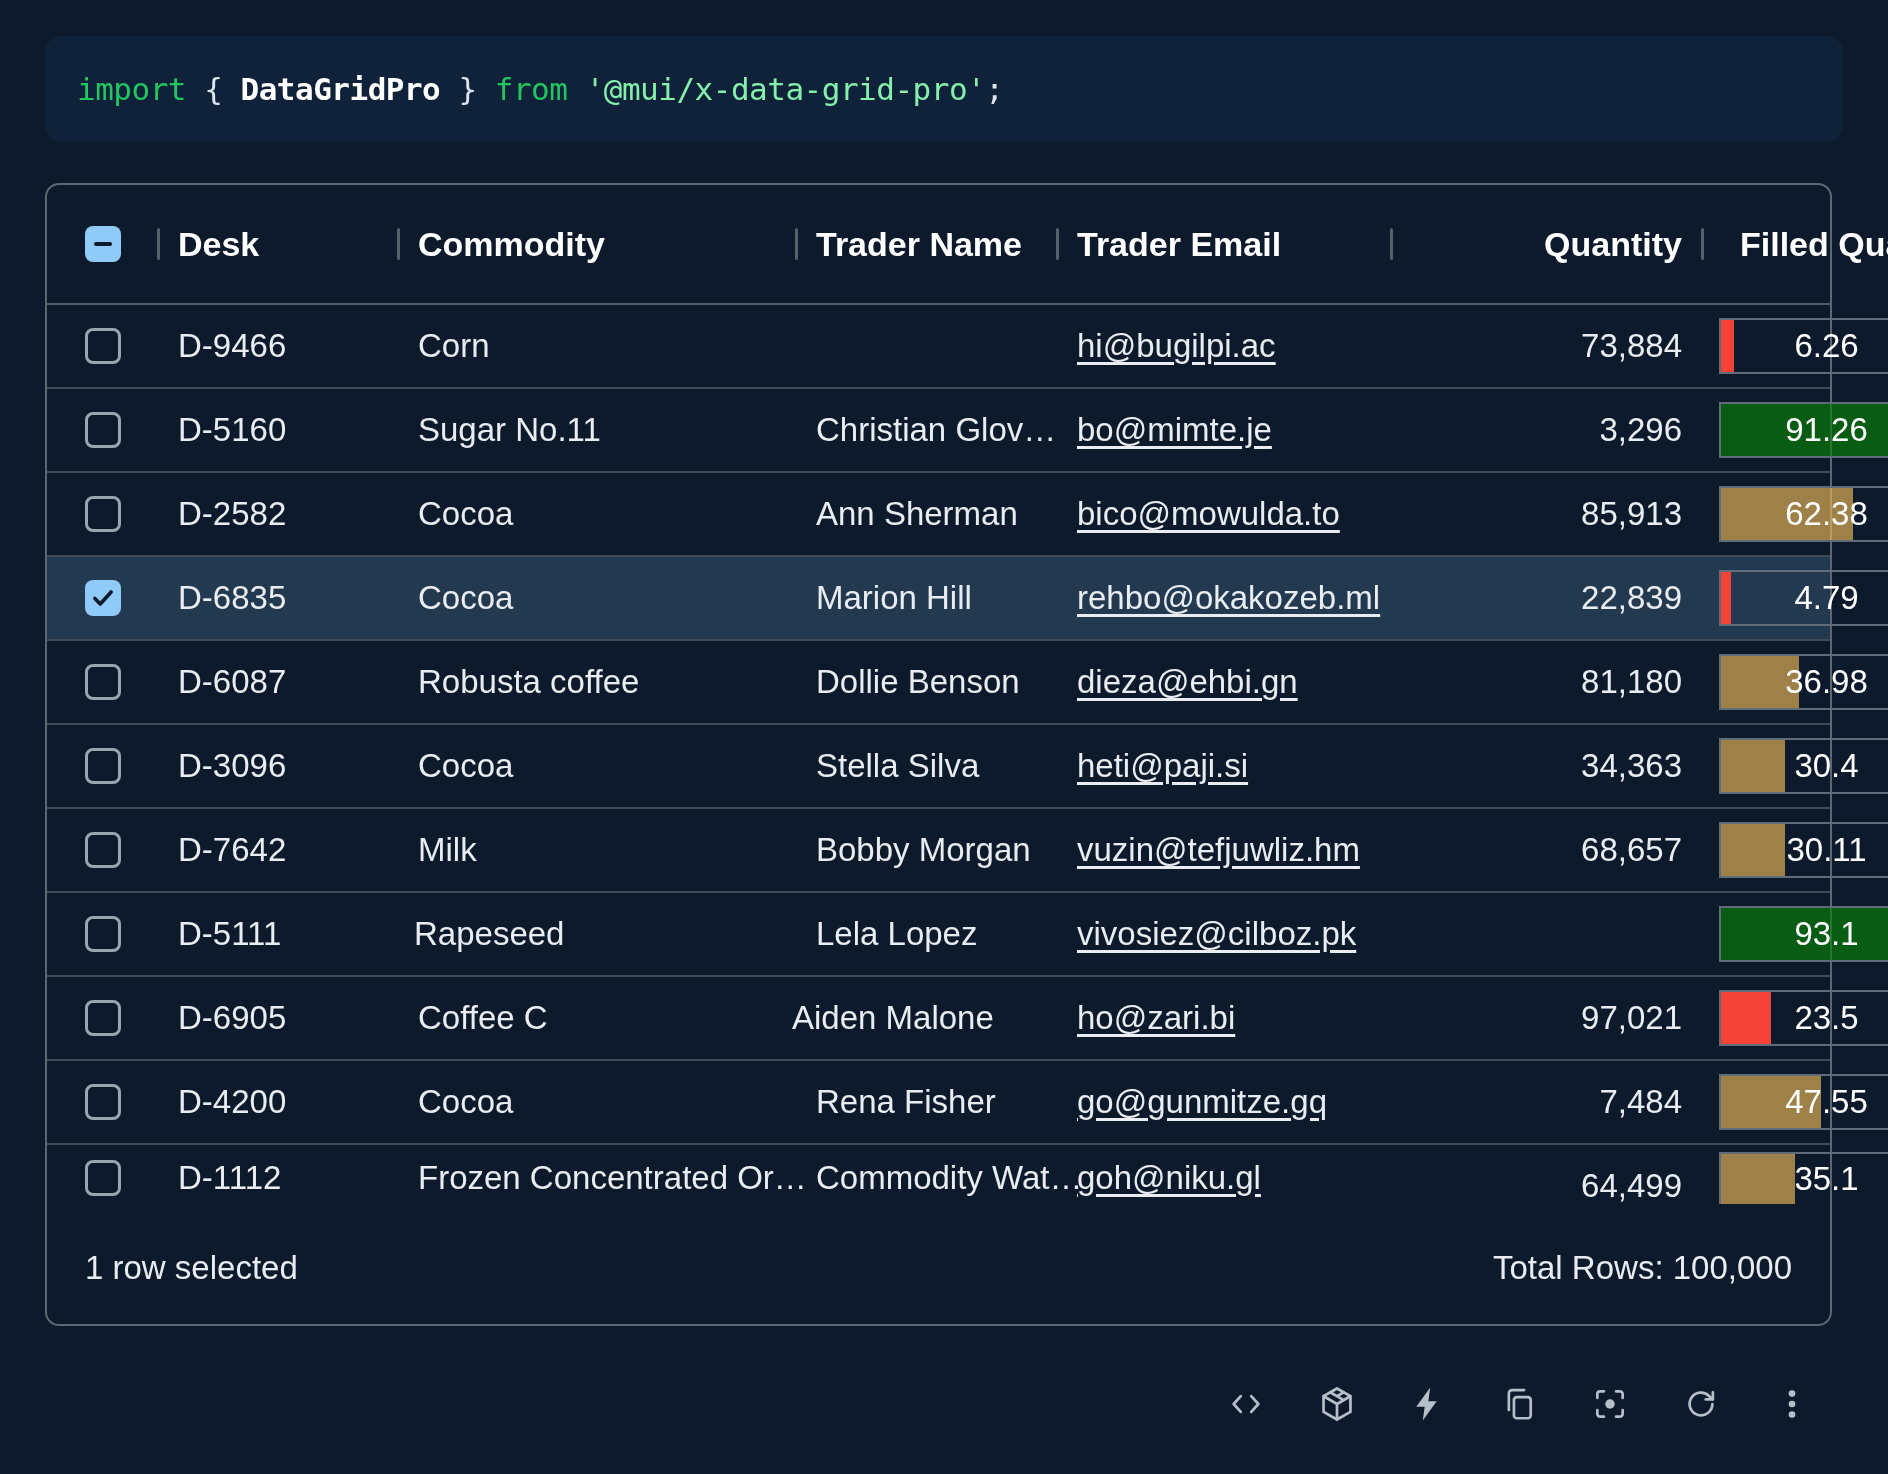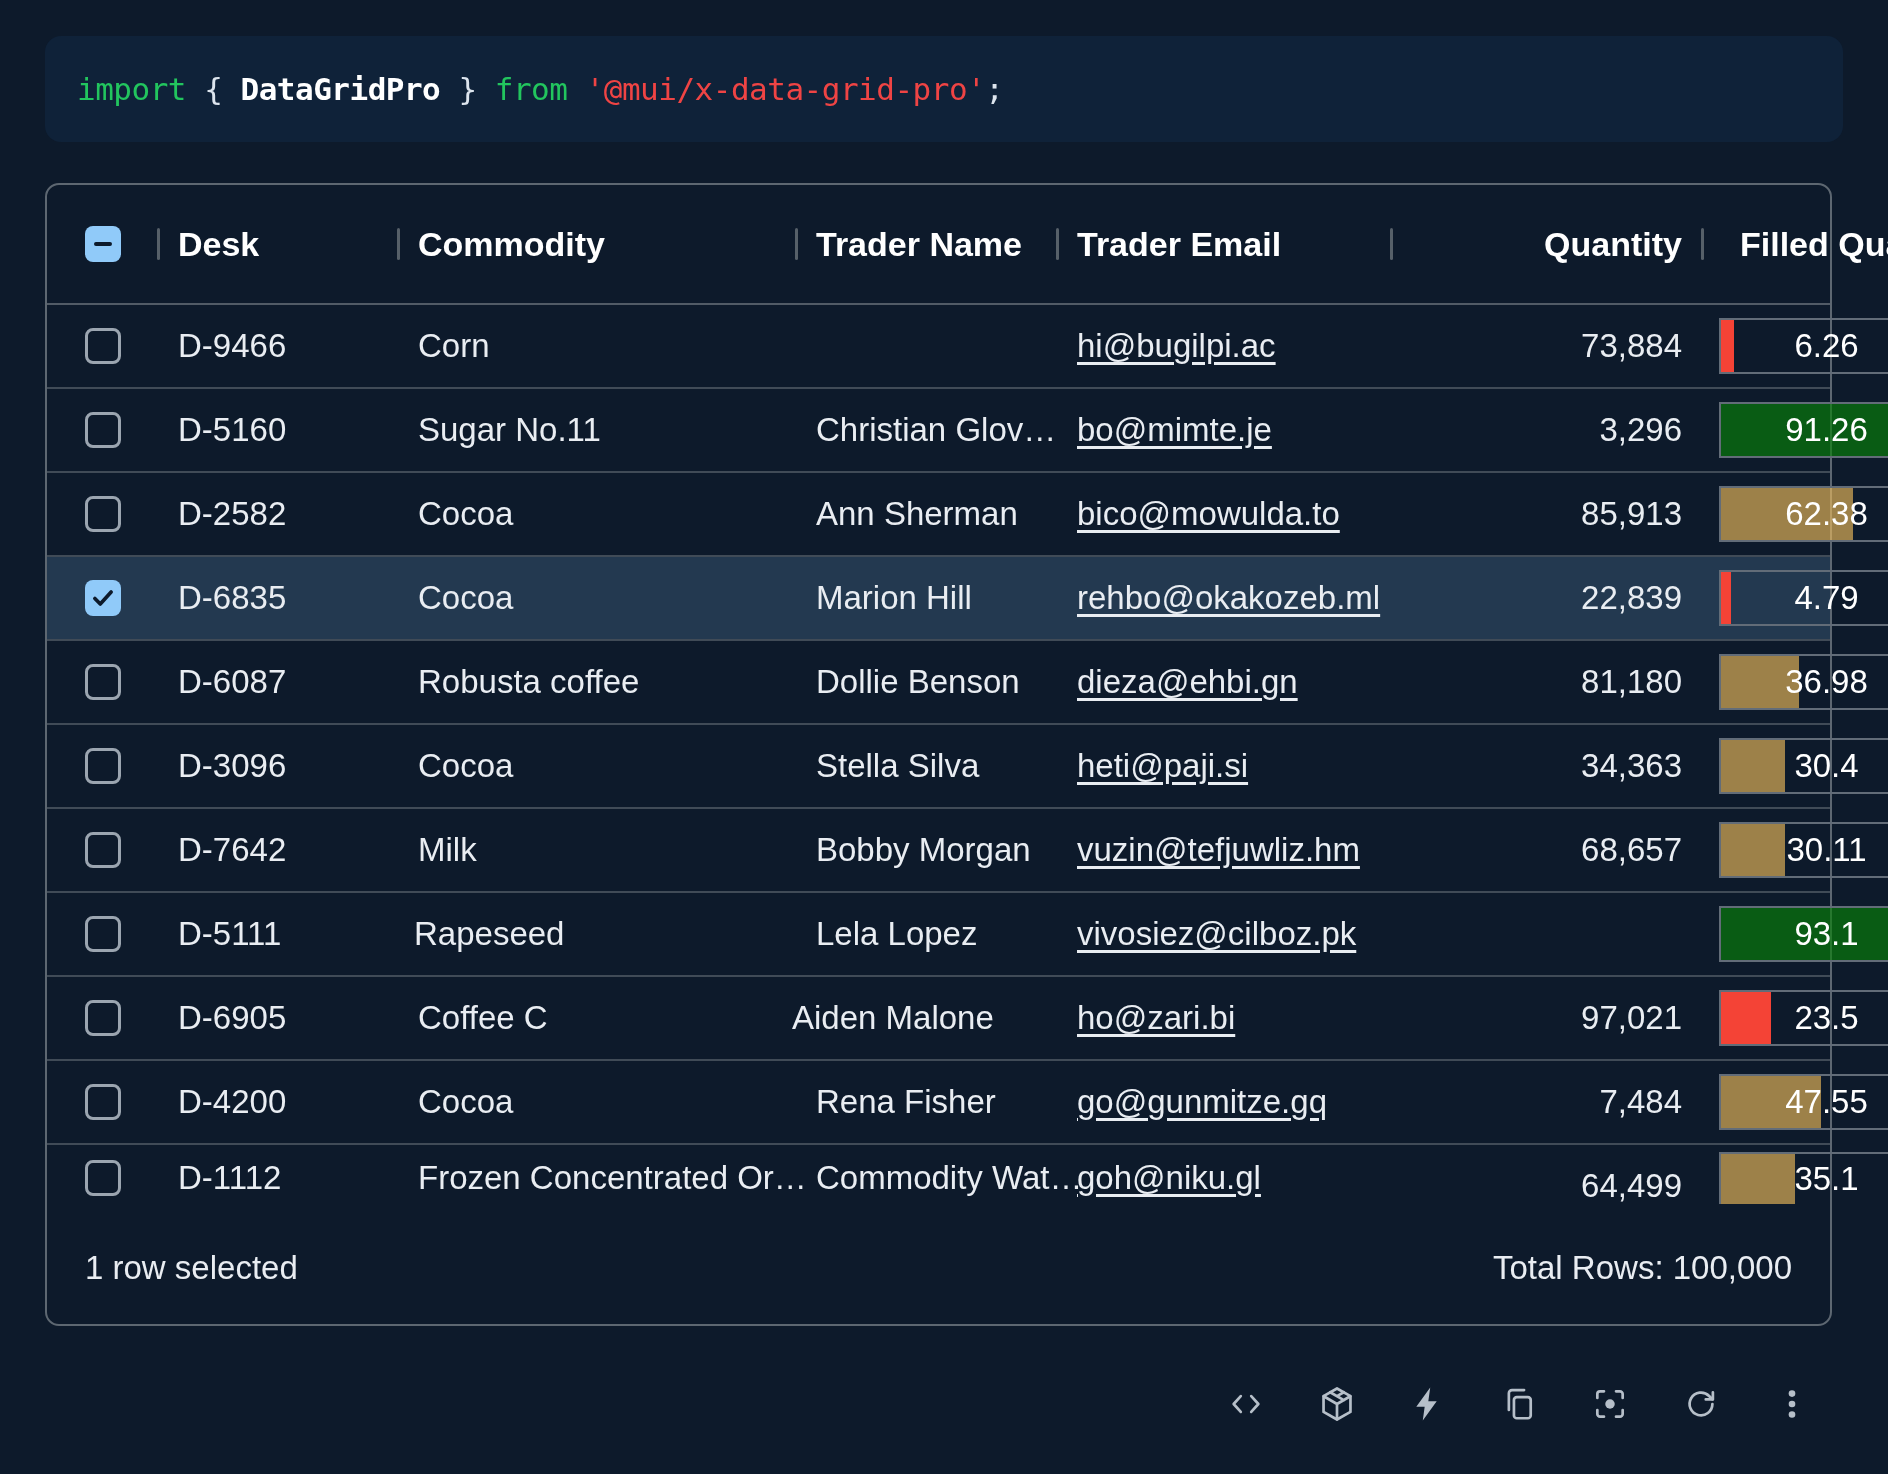--- a/index.html
+++ b/index.html
@@ -16,21 +16,21 @@
     display:flex;align-items:center;
   }
   .codeblock code{
     padding-left:32px;
     font-family:"DejaVu Sans Mono","Liberation Mono",monospace;
     font-size:31px;letter-spacing:-0.5px;white-space:pre;
   }
   .tok-keyword{color:#22c55e;}
   .tok-punct{color:#dde5ee;}
   .tok-name{color:#ffffff;font-weight:bold;}
-  .tok-string{color:#ef4444;}
+  .tok-string{color:#86efac;}
   
   .grid{
     position:absolute;left:45px;top:183px;width:1787px;height:1143px;
     border:2px solid #5d6771;border-radius:14px;
     box-sizing:border-box;
     display:flex;flex-direction:column;
     color:#e9edf2;font-size:33px;
   }
   .ghead{position:relative;height:120px;flex:none;border-bottom:2px solid #515b66;box-sizing:border-box;}
   .gbody{flex:none;}

